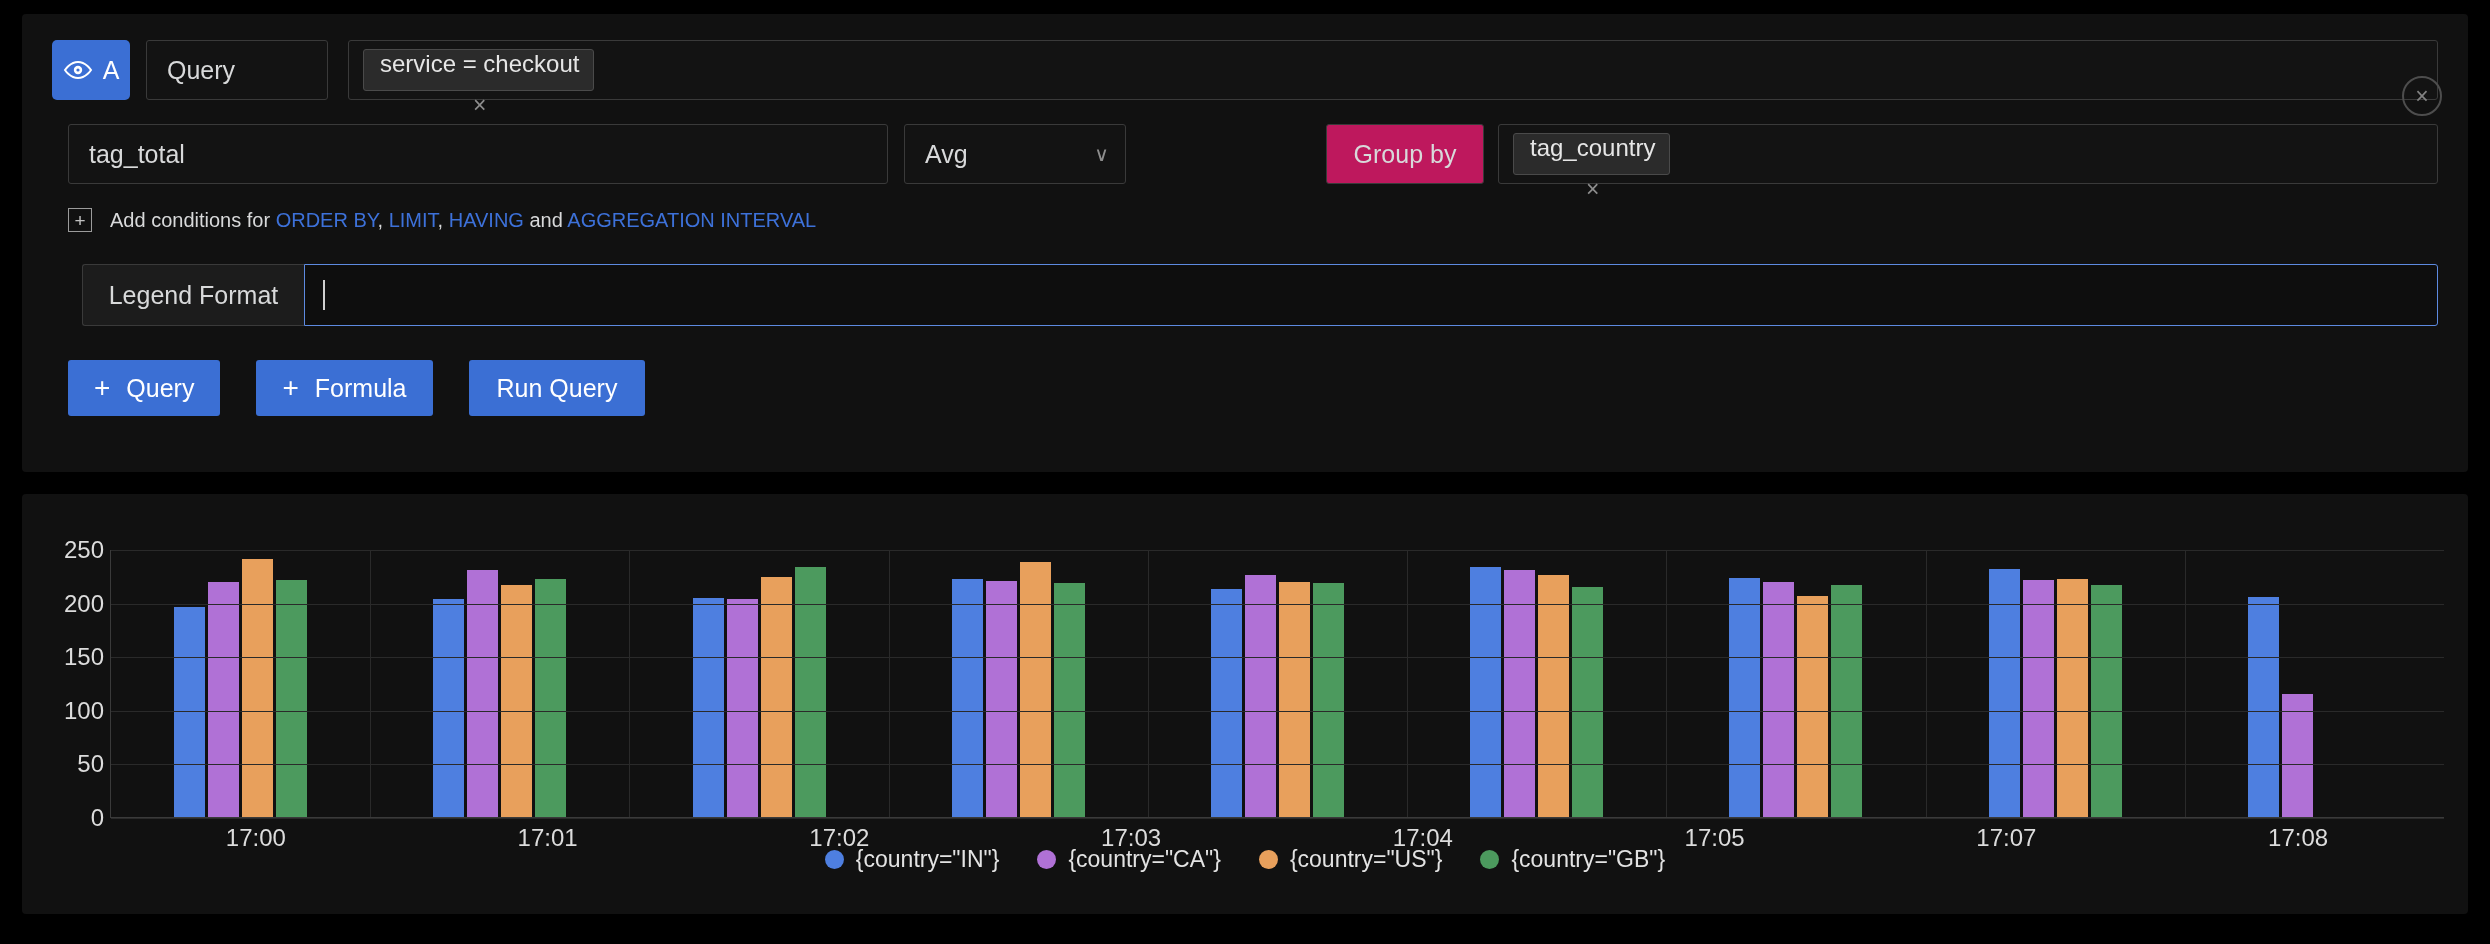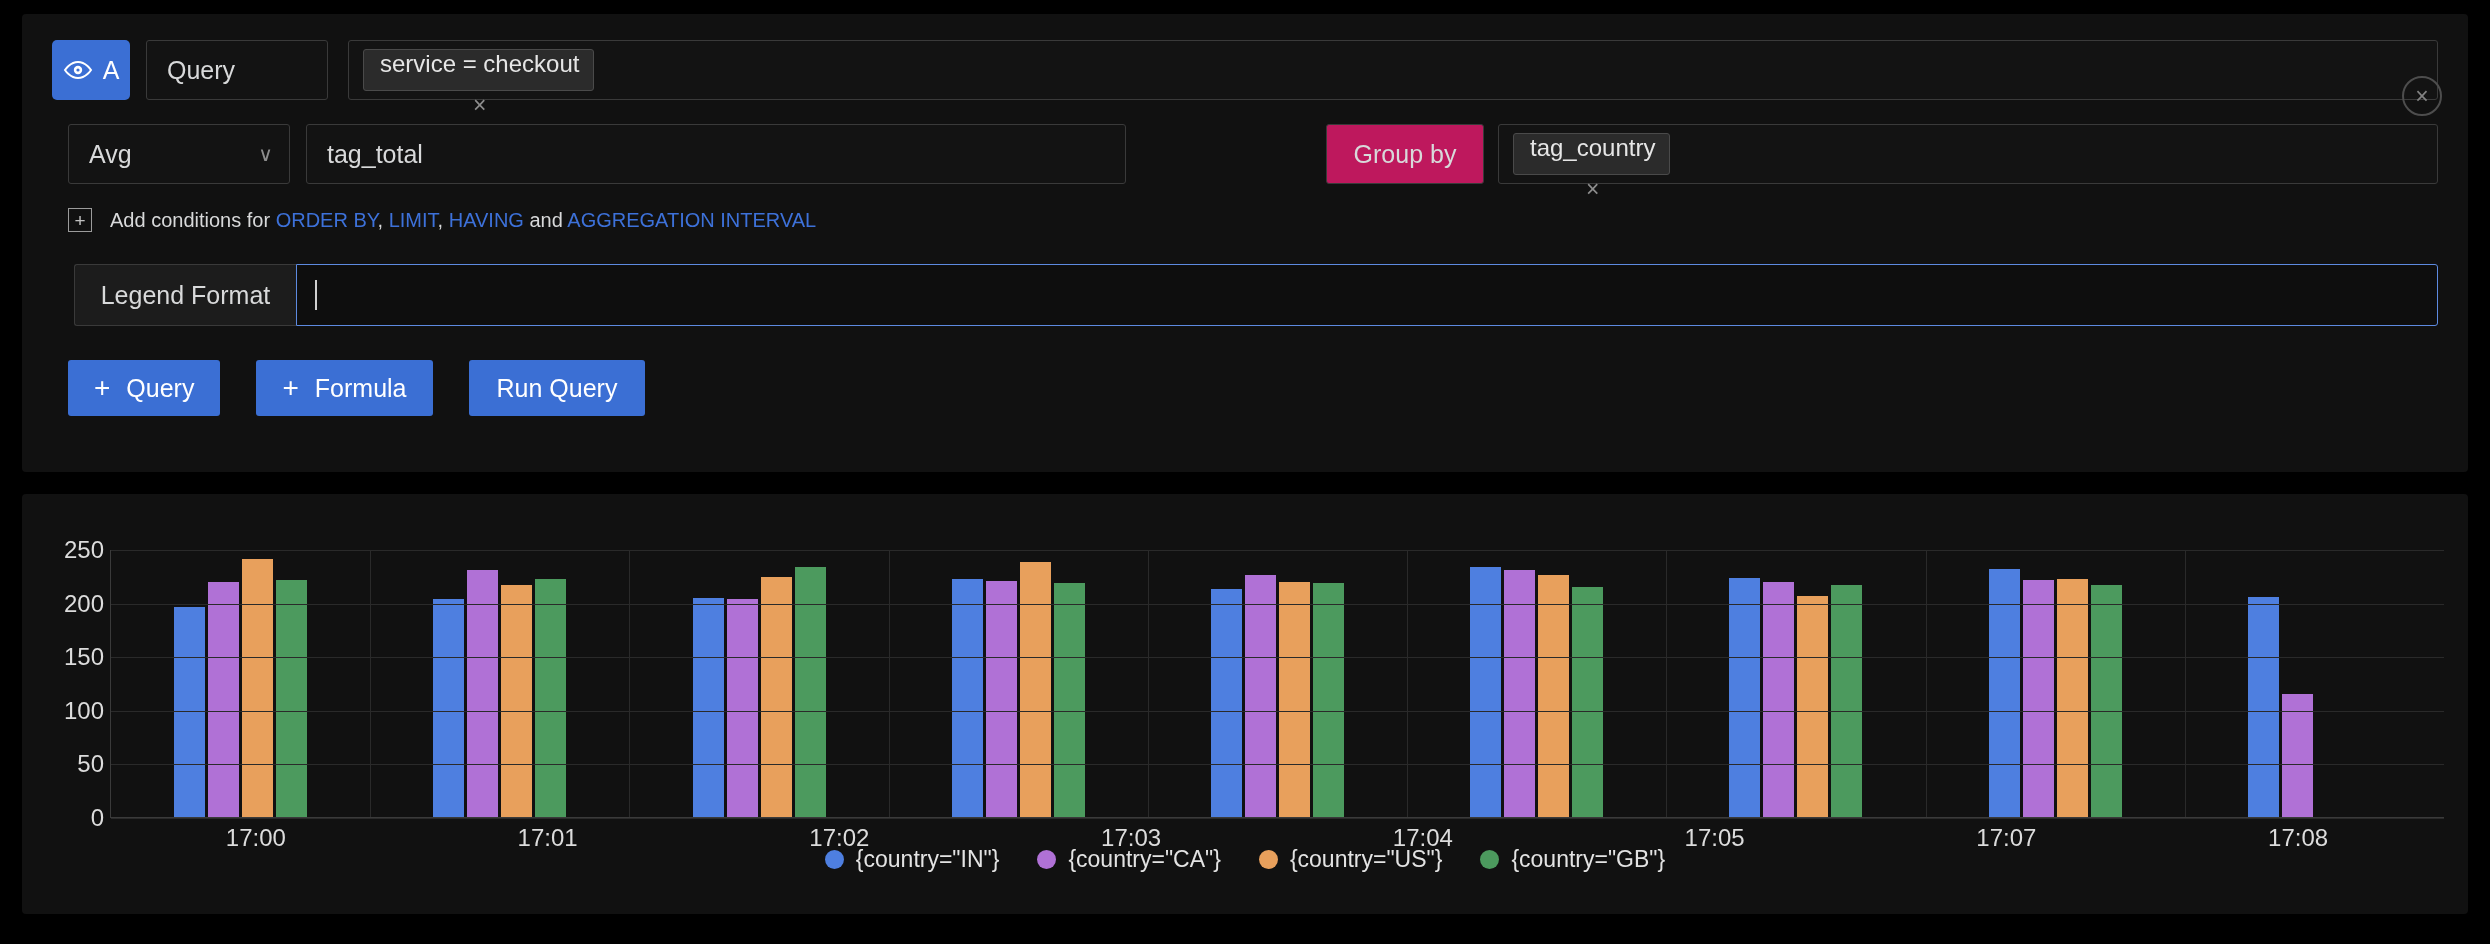--- a/index.html
+++ b/index.html
@@ -106,21 +106,21 @@
     border: 1.5px solid #9b9b9b;
     display: flex; align-items: center; justify-content: center;
     color: #c2c2c2; font-size: 19px; line-height: 1;
     margin-right: 18px;
     cursor: pointer;
   }
   .cond-text { color: #d8d9da; font-size: 20px; }
   .cond-text a { color: #3d71d9; text-decoration: none; cursor: pointer; }
 
   
-  .legend-row { margin-left: 22px; margin-bottom: 34px; display: flex; align-items: flex-end; }
+  .legend-row { margin-left: 30px; margin-bottom: 34px; display: flex; align-items: flex-end; }
   .legend-label {
     width: 222px; height: 62px;
     background: #1c1c1c;
     border: 1px solid #3a3a3a;
     border-right: none;
     border-radius: 3px 0 0 3px;
     display: flex; align-items: center; justify-content: center;
     color: #d8d9da; font-size: 25px;
   }
   .legend-input {
@@ -225,27 +225,27 @@
 
       <div class="field filters-field">
         <span class="chip">
           <span>service = checkout</span>
           <span class="x">×</span>
         </span>
       </div>
     </div>
 
     <div class="row row-2">
+      <div class="field metric-field">
+        <span>tag_total</span>
+      </div>
+
       <div class="field agg-select">
         <span>Avg</span>
         <span class="chev">∨</span>
-      </div>
-
-      <div class="field metric-field">
-        <span>tag_total</span>
       </div>
 
       <div class="field groupby-label">
         <span>Group by</span>
       </div>
 
       <div class="field groupby-field">
         <span class="chip">
           <span>tag_country</span>
           <span class="x">×</span>

